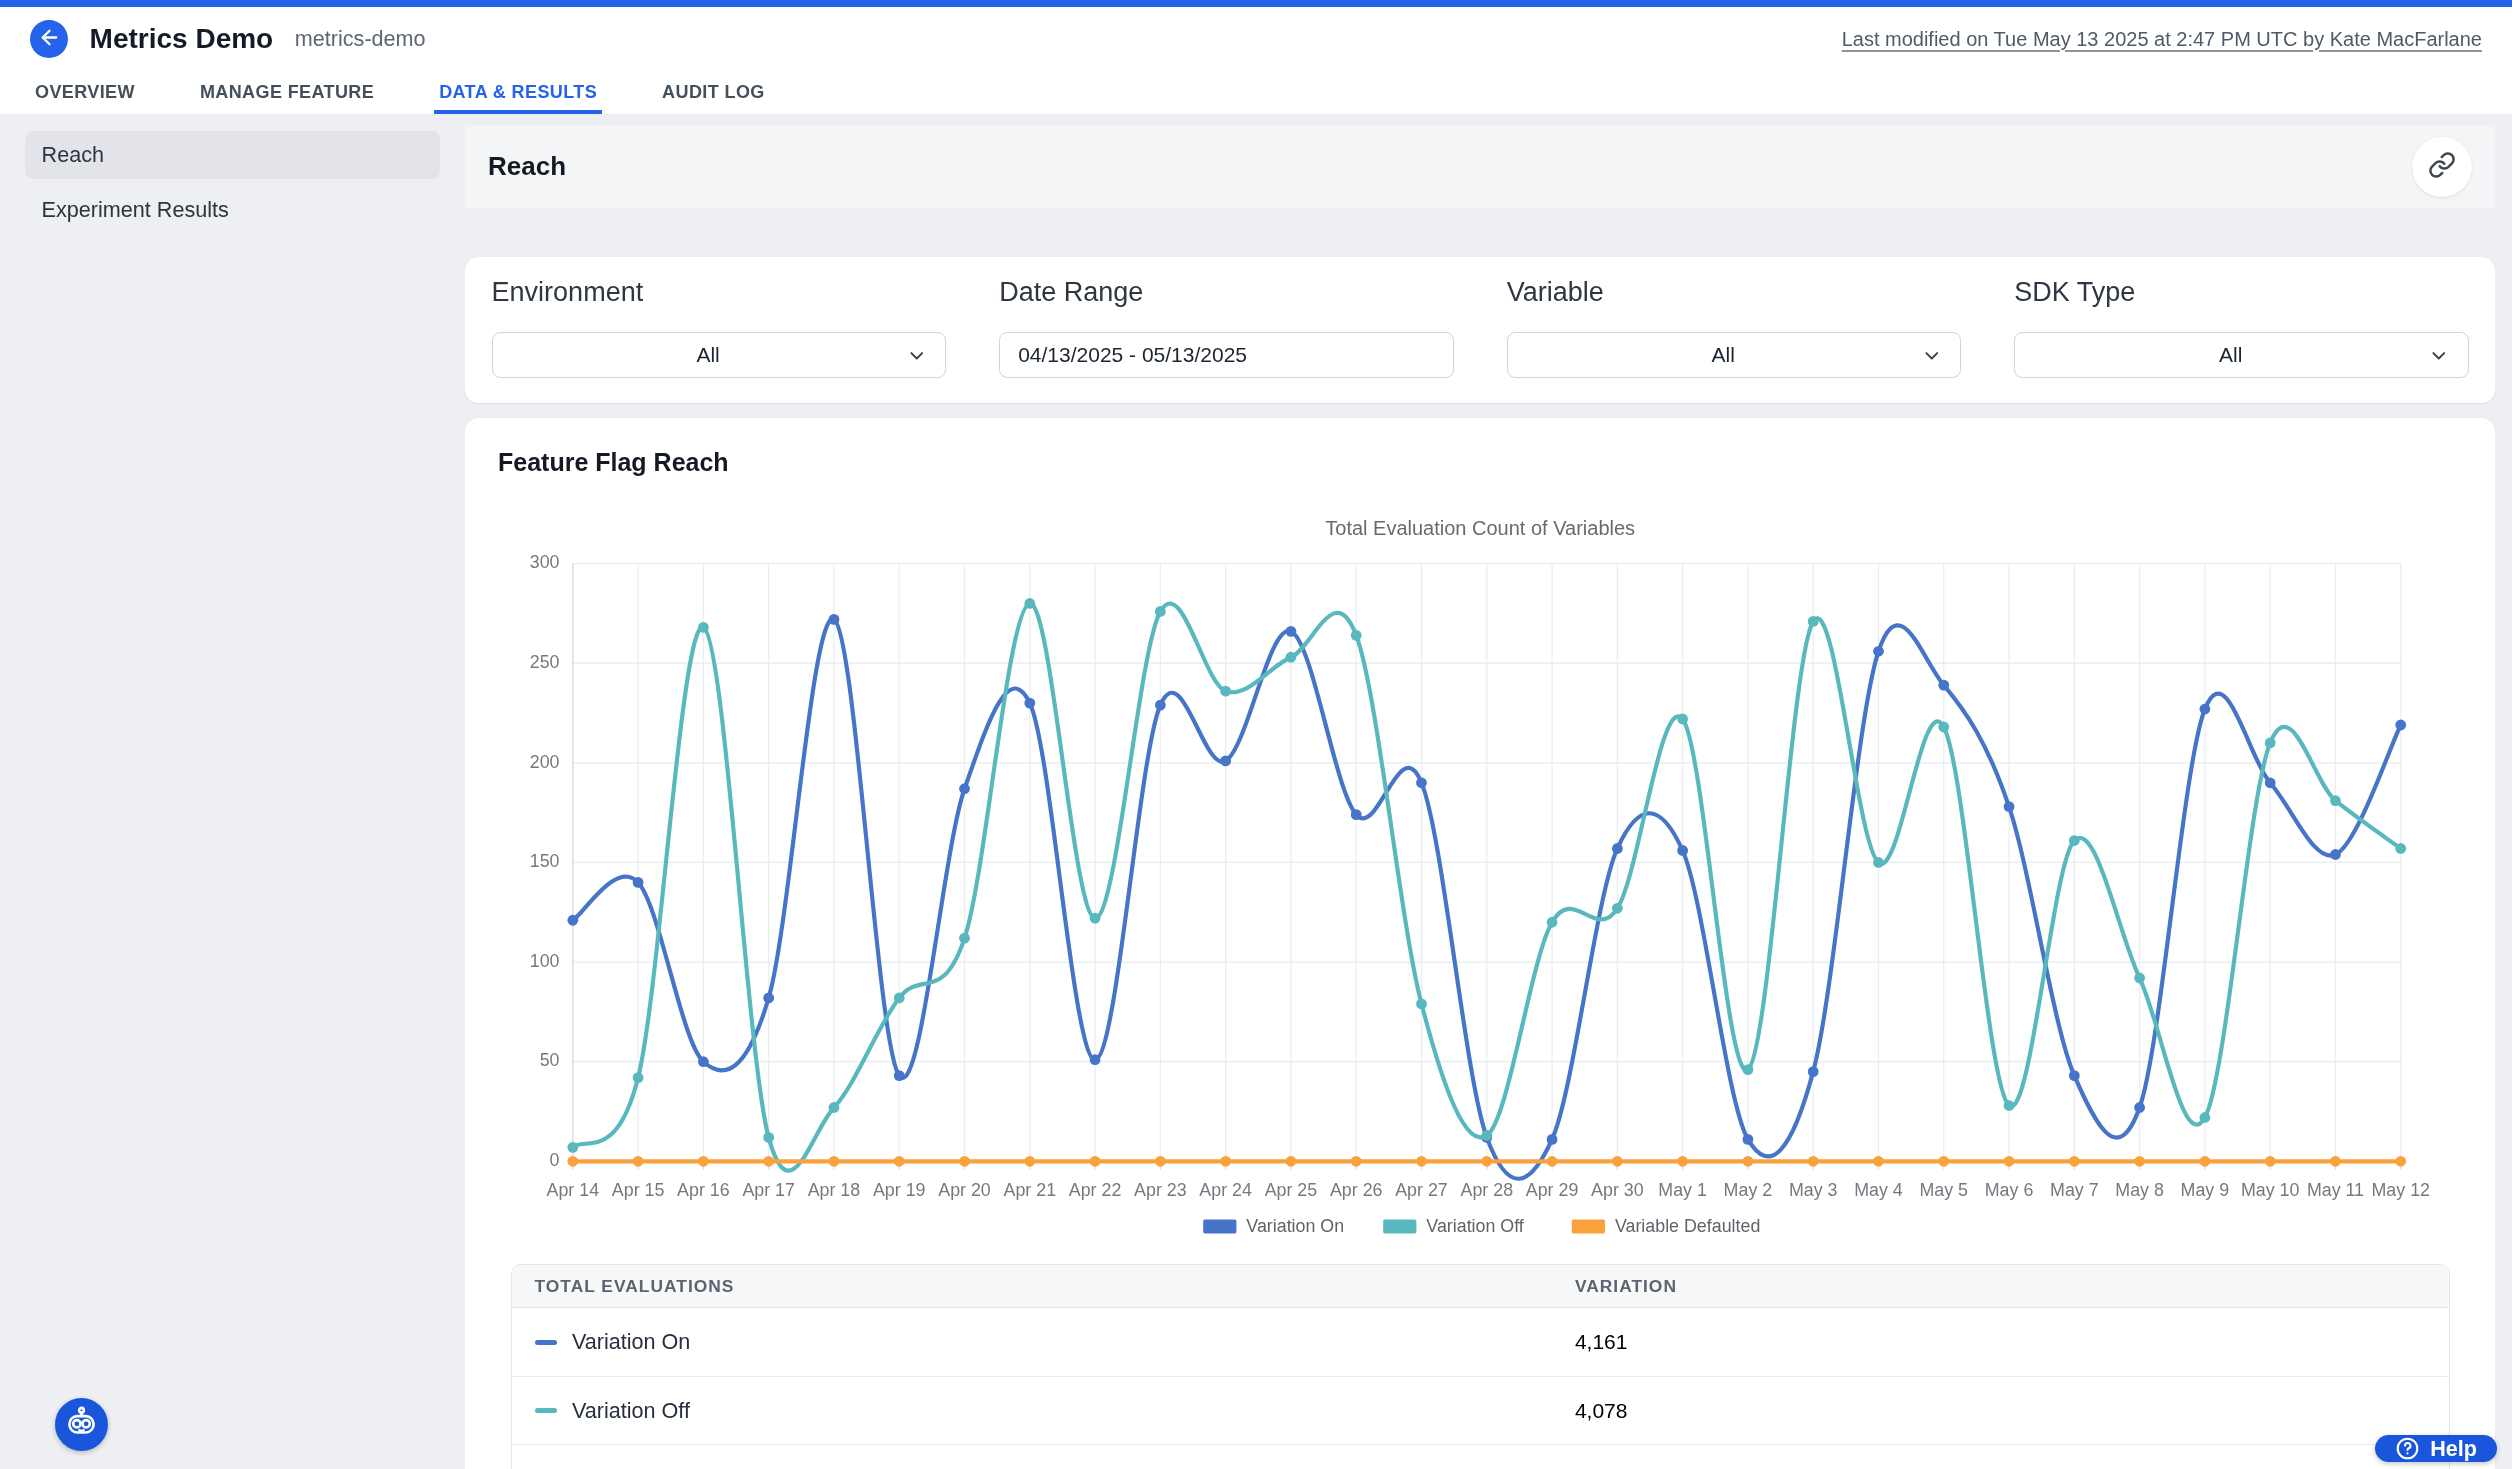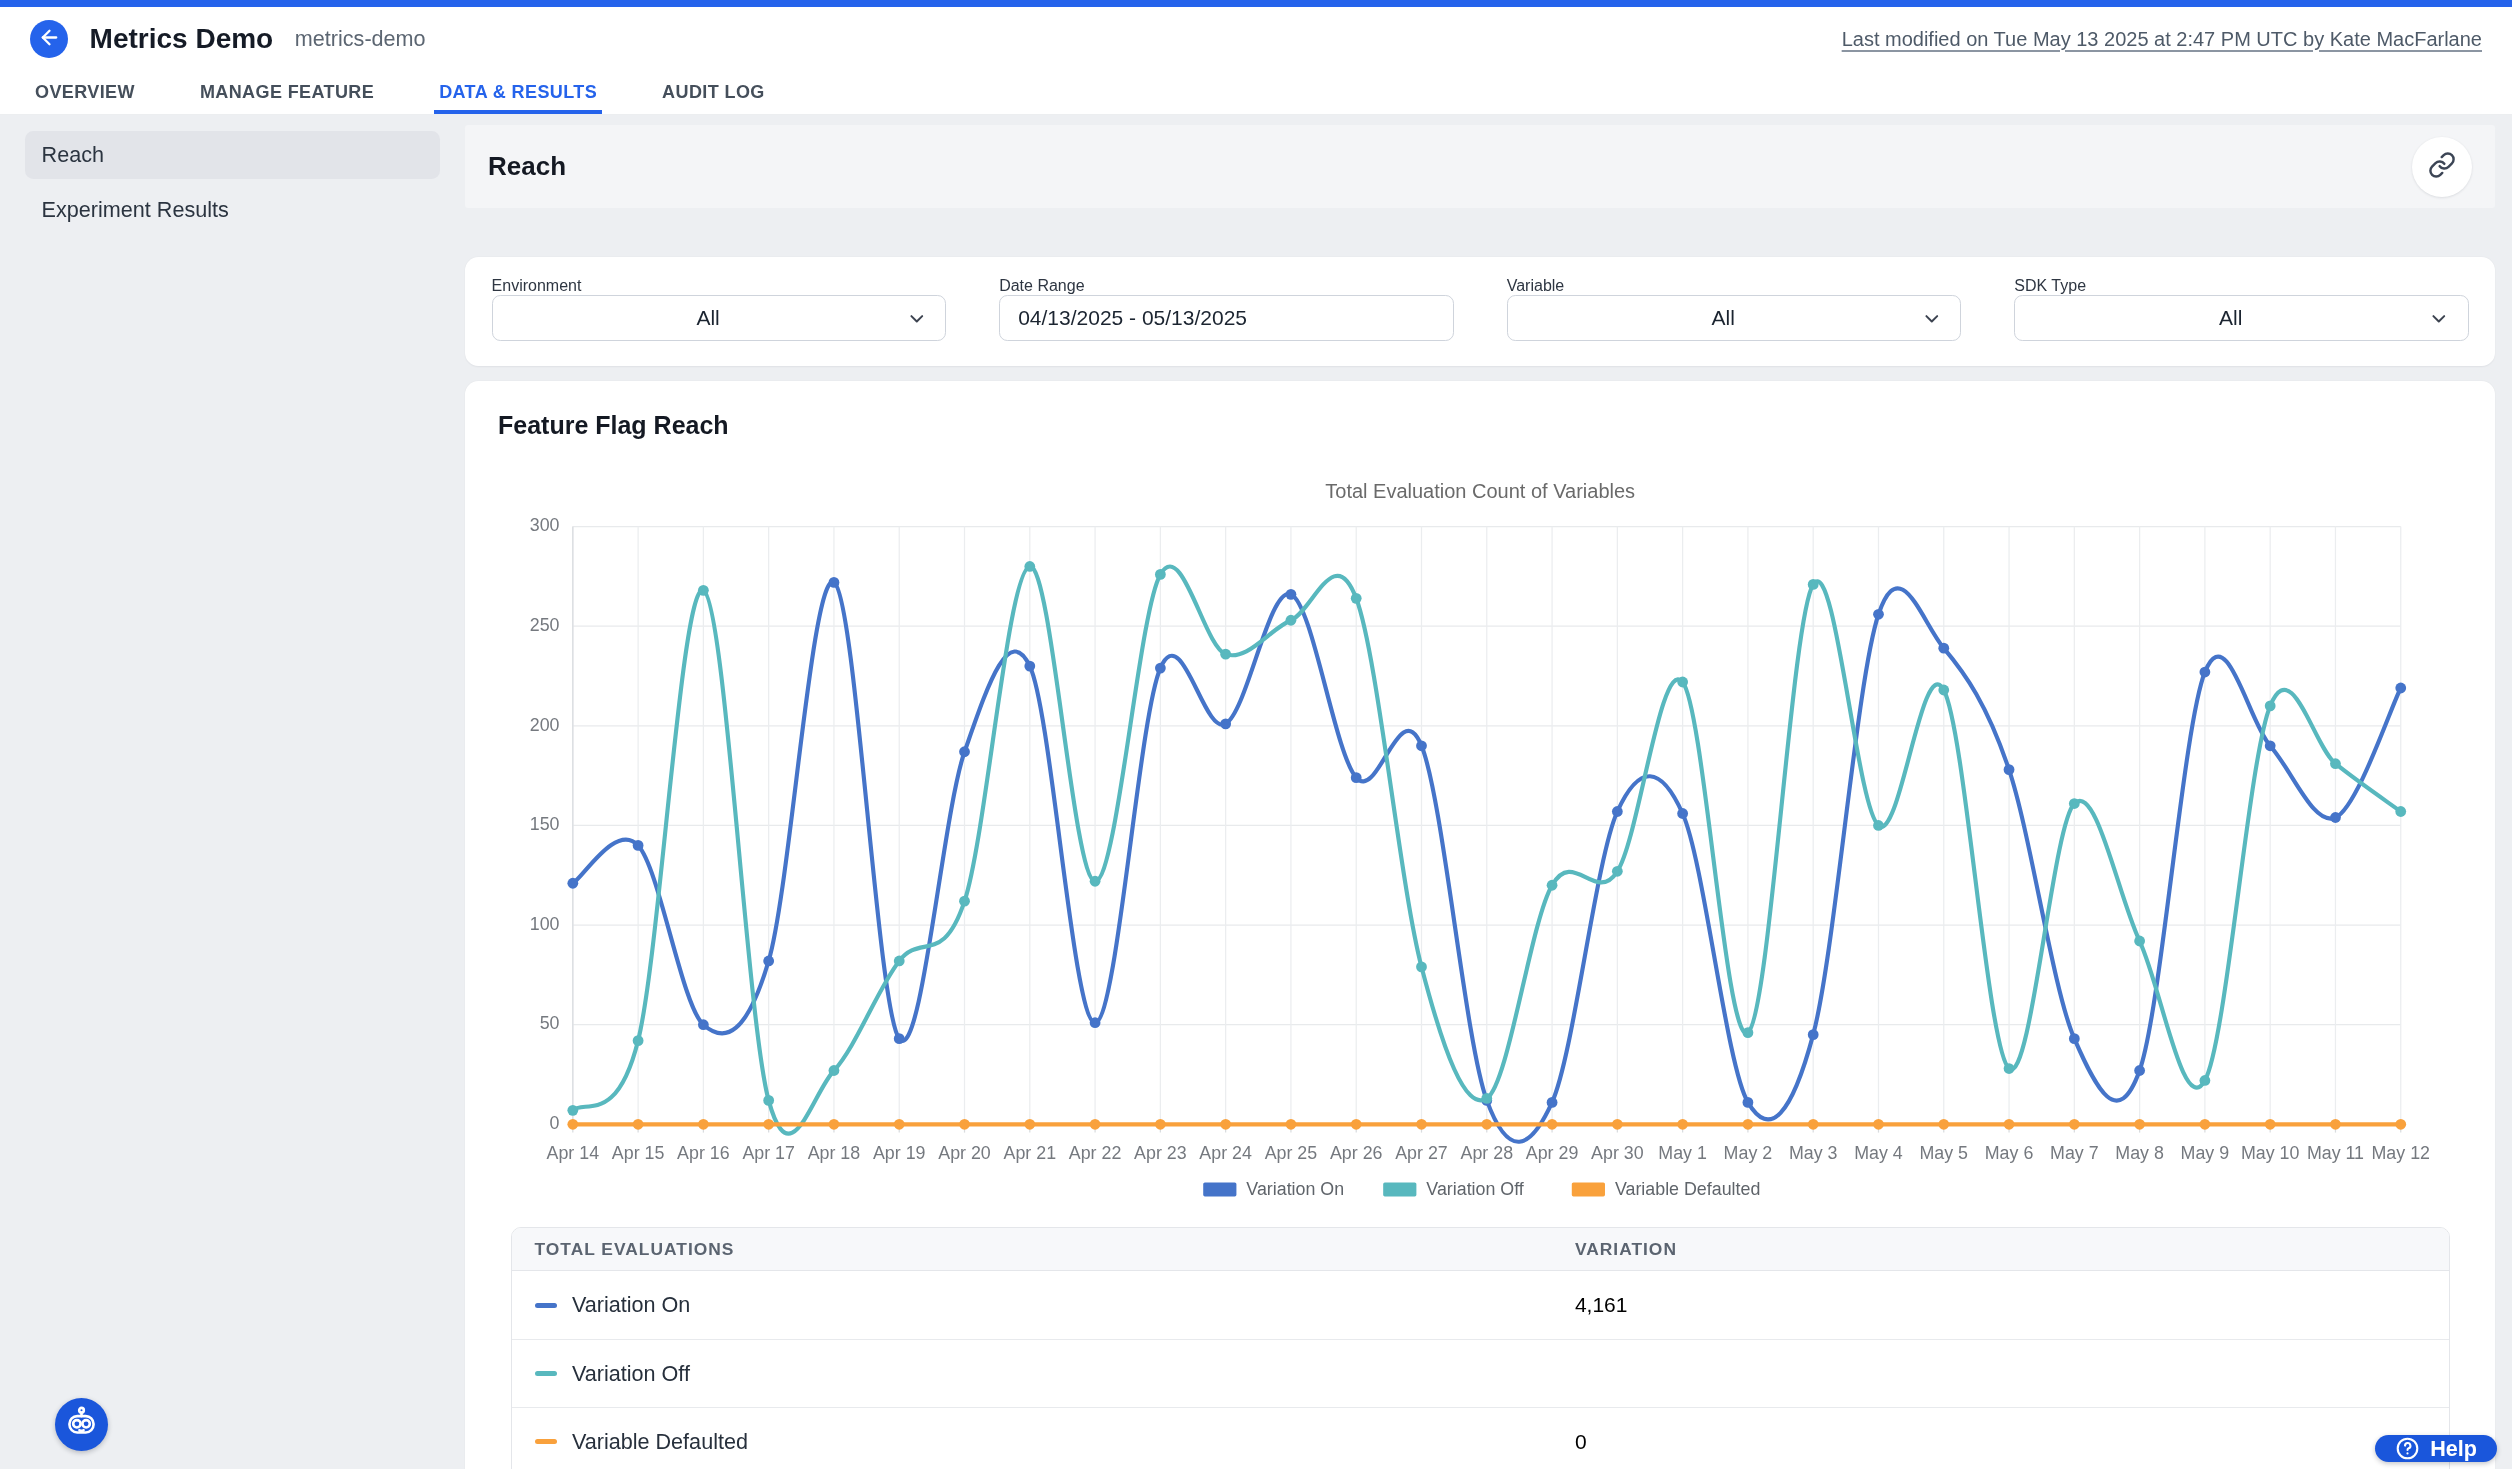--- a/index.html
+++ b/index.html
@@ -63,21 +63,21 @@
   
   .card {
     background: #ffffff; border-radius: 13.3px;
     box-shadow: 0 0.8px 1.7px rgba(20,25,40,.06);
   }
   .filters-card {
     margin-top: 49px; padding: 20px 26.6px 25px 26.6px;
     display: flex; gap: 53px;
   }
   .filter { flex: 1; }
-  .filter-label { font-size: 16px; font-weight: 500; color: #2e3642; margin-bottom: 0; }
+  .filter-label { font-size: 27px; font-weight: 500; color: #2e3642; margin-bottom: 24px; }
   .control {
     height: 46px; border: 0.8px solid #cfd4dc; border-radius: 8.3px;
     background: #fff; display: flex; align-items: center;
     padding: 0 18px; font-size: 21px; color: #1b2430; width: 100%;
     cursor: pointer;
   }
   .control .val { flex: 1; text-align: center; }
   .control input {
     border: none; outline: none; width: 100%;
     font: inherit; color: inherit; background: transparent;
@@ -448,20 +448,21 @@
                 <span class="dash" style="background:#4574C9"></span>
                 <span>Variation On</span>
               </div>
               <div class="t-val">4,161</div>
             </div>
             <div class="t-row t-body-row">
               <div>
                 <span class="dash" style="background:#58B8BE"></span>
                 <span>Variation Off</span>
               </div>
+              <div class="t-val">4,078</div>
             </div>
             <div class="t-row t-body-row">
               <div>
                 <span class="dash" style="background:#F9A13C"></span>
                 <span>Variable Defaulted</span>
               </div>
               <div class="t-val">0</div>
             </div>
           </div>
       </div>

